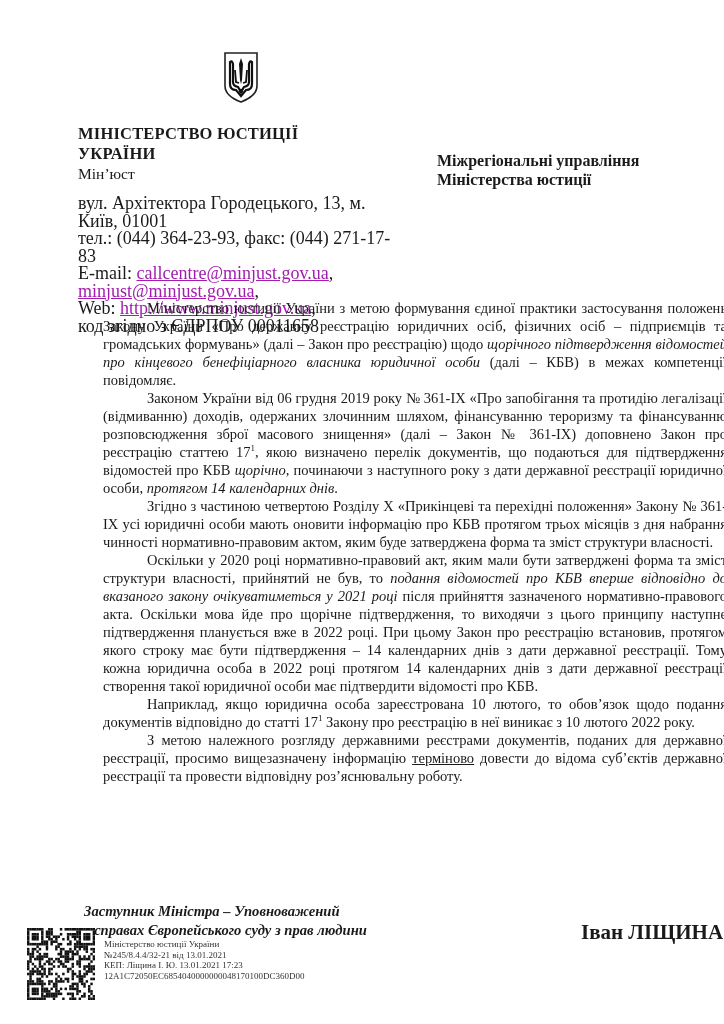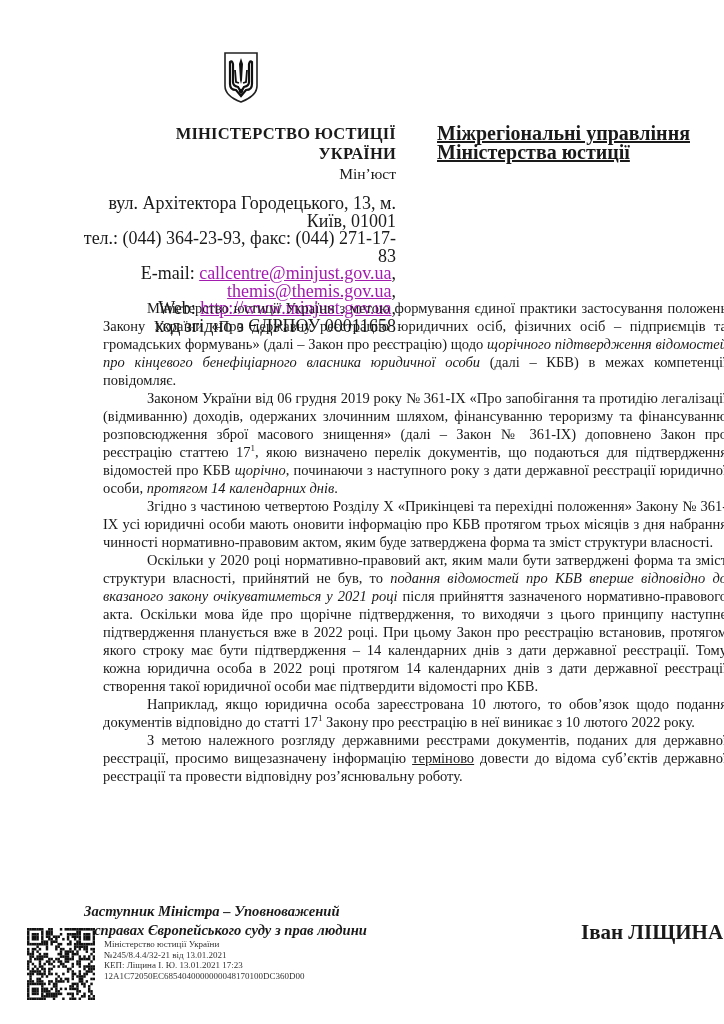--- a/index.html
+++ b/index.html
@@ -4,29 +4,29 @@
   <style>
     html, body { margin: 0; padding: 0; background: #ffffff; }
     body {
       width: 724px; height: 1024px; position: relative; overflow: hidden;
       font-family: "Liberation Serif", "DejaVu Serif", serif;
       color: #1a1a1a;
     }
     .emblem { position: absolute; left: 222px; top: 50px; width: 38px; height: 54px; }
     .letterhead {
       position: absolute; left: 78px; top: 124px; width: 318px;
-      text-align: right; line-height: 1.2;
+      text-align: left; line-height: 1.2;
     }
     .lh-org { font-weight: bold; font-size: 16.5px; letter-spacing: 0.2px; line-height: 20px; }
     .lh-short { font-size: 15.5px; line-height: 20px; margin-bottom: 11px; }
     .lh-line { font-size: 18px; line-height: 17.5px; }
     .lh-line a { color: #a21caf; text-decoration: underline; }
     .addressee {
-      position: absolute; left: 437px; top: 124px; width: 260px;
-      font-weight: bold; font-size: 20px; line-height: 18.5px; text-decoration: underline;
+      position: absolute; left: 437px; top: 152px; width: 260px;
+      font-weight: bold; font-size: 16px; line-height: 18.5px;
     }
     .body-text {
       position: absolute; left: 79px; top: 299px; width: 624px;
       font-size: 14.5px; line-height: 18px; text-align: justify; margin-left: 24px;
     }
     .body-text p { margin: 0; text-indent: 44px; }
     .body-text em { font-style: italic; }
     .body-text u { text-decoration: underline; }
     .body-text sup { font-size: 9px; line-height: 0; vertical-align: super; }
     .signer {
@@ -62,21 +62,21 @@
 <div class="letterhead">
   <div class="lh-org">МІНІСТЕРСТВО ЮСТИЦІЇ</div>
   <div class="lh-org">УКРАЇНИ</div>
   <div class="lh-short">Мін’юст</div>
   <div class="lh-line">вул. Архітектора Городецького, 13, м. Київ, 01001</div>
   <div class="lh-line">тел.: (044) 364-23-93, факс: (044) 271-17-83</div>
   <div class="lh-line">
     <span>E-mail: </span><a>callcentre@minjust.gov.ua</a><span>,</span>
   </div>
   <div class="lh-line">
-    <a>themis@themis.gov.ua</a><span>,</span>
+    <a>minjust@minjust.gov.ua</a><span>,</span>
   </div>
   <div class="lh-line">
     <span>Web: </span><a>http://www.minjust.gov.ua</a><span>,</span>
   </div>
   <div class="lh-line">код згідно з ЄДРПОУ 00011658</div>
 </div>
 
 <div class="addressee">
   <div>Міжрегіональні управління</div>
   <div>Міністерства юстиції</div>

